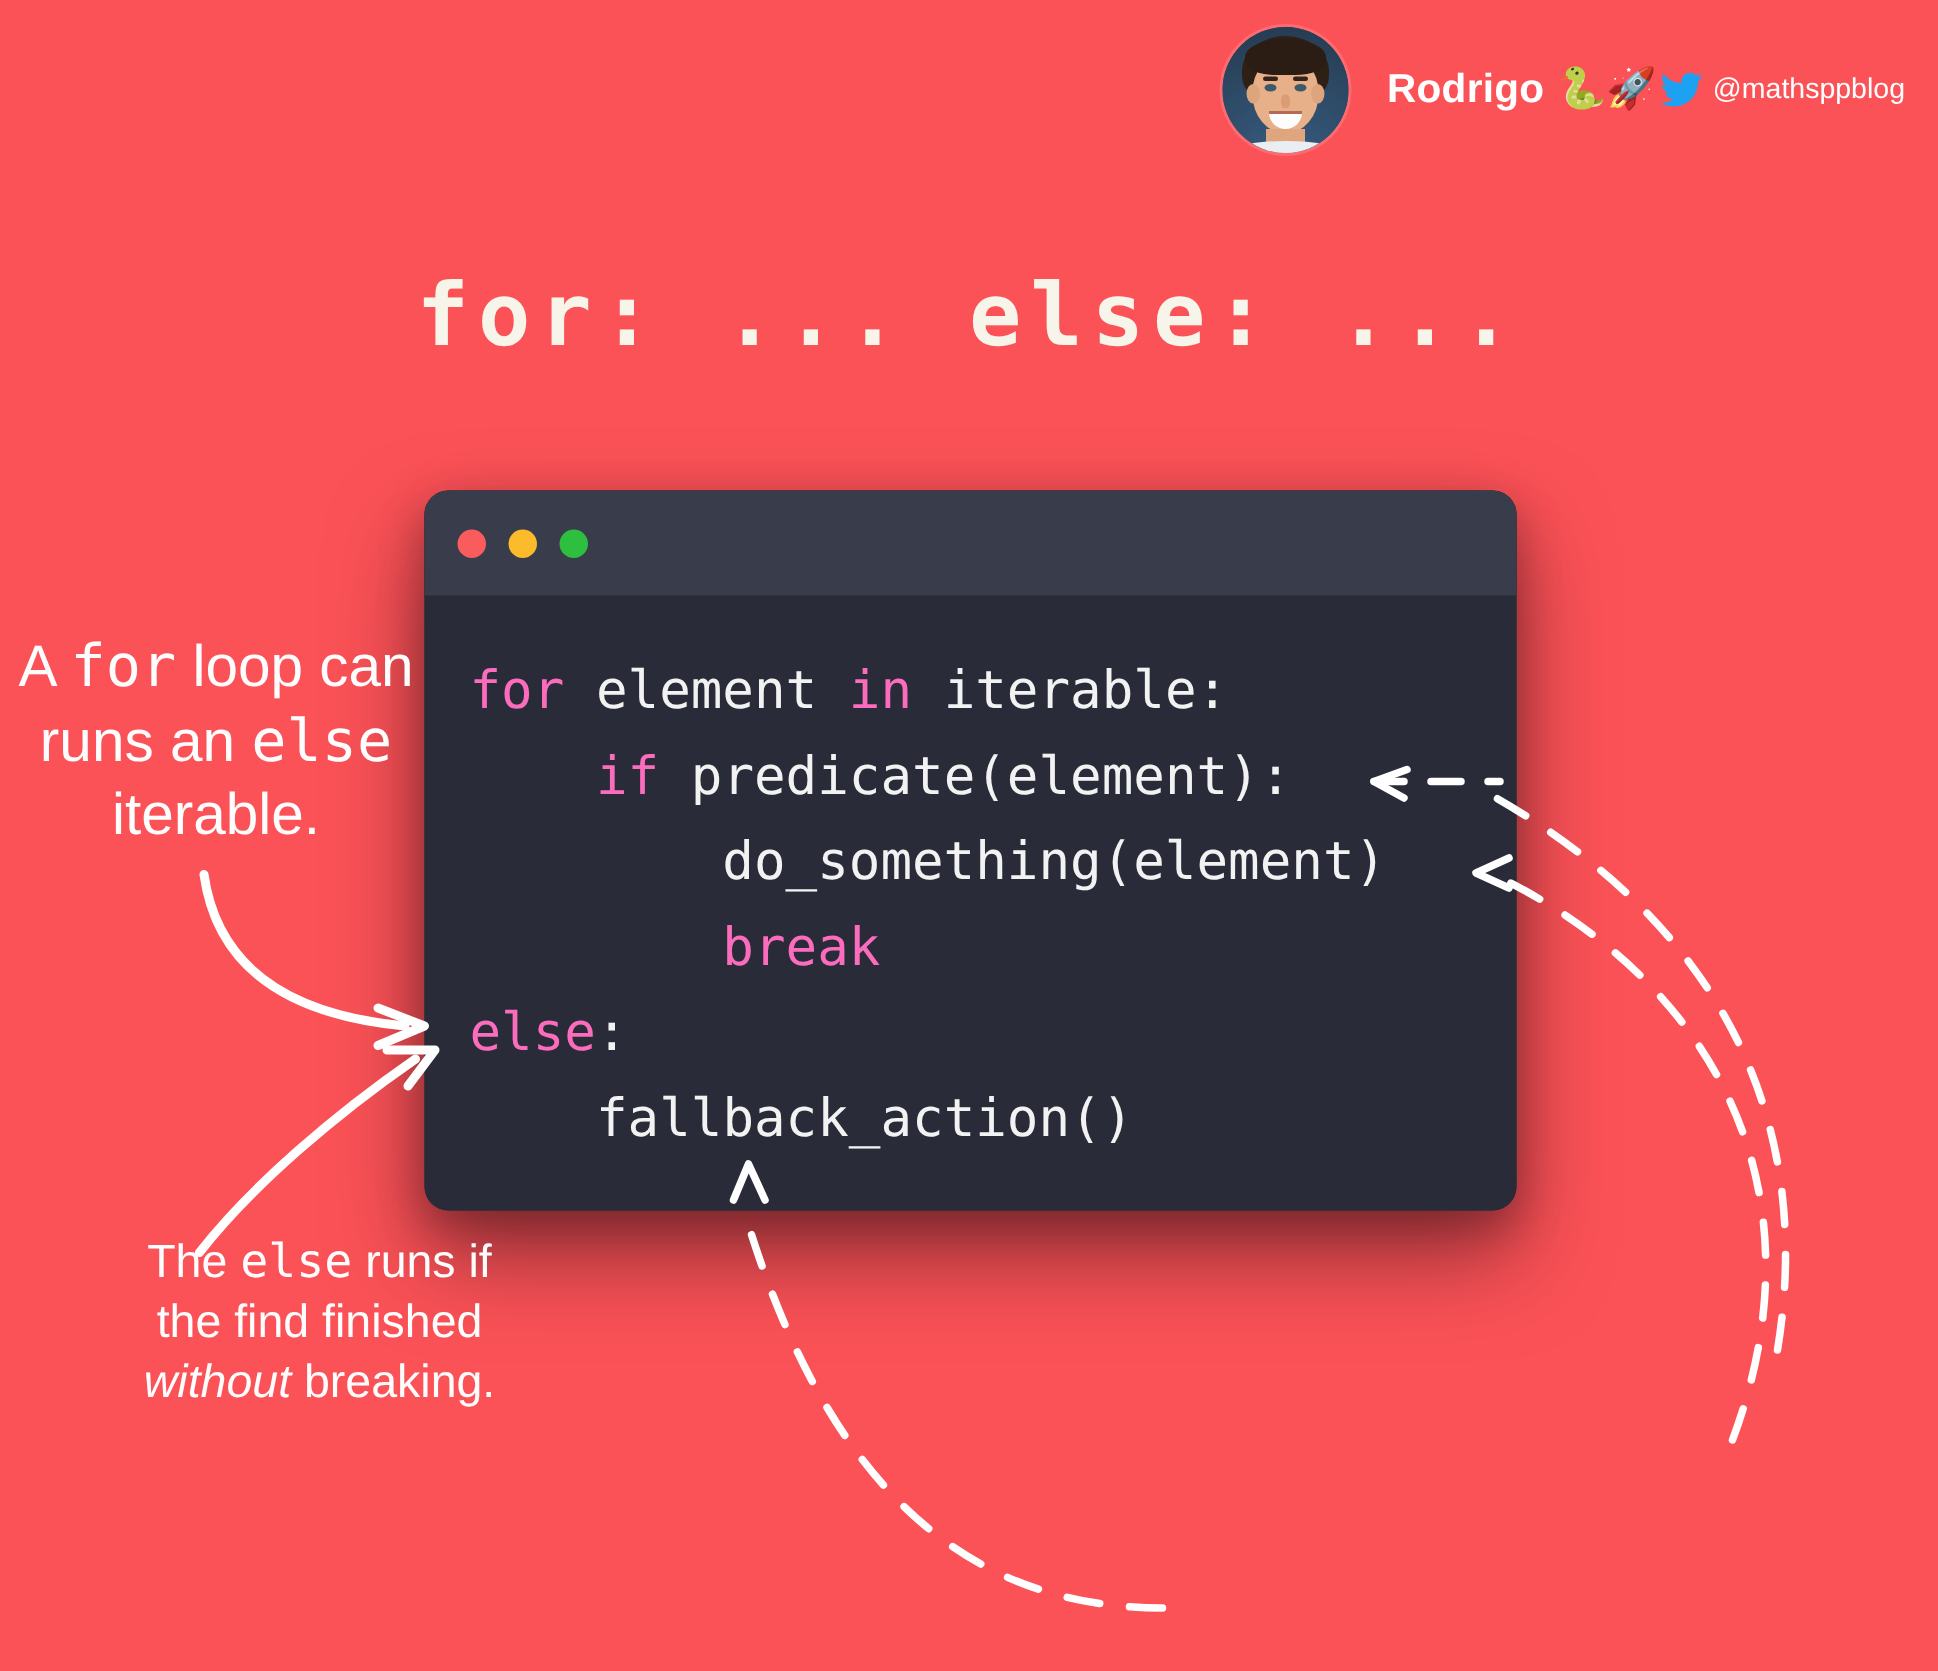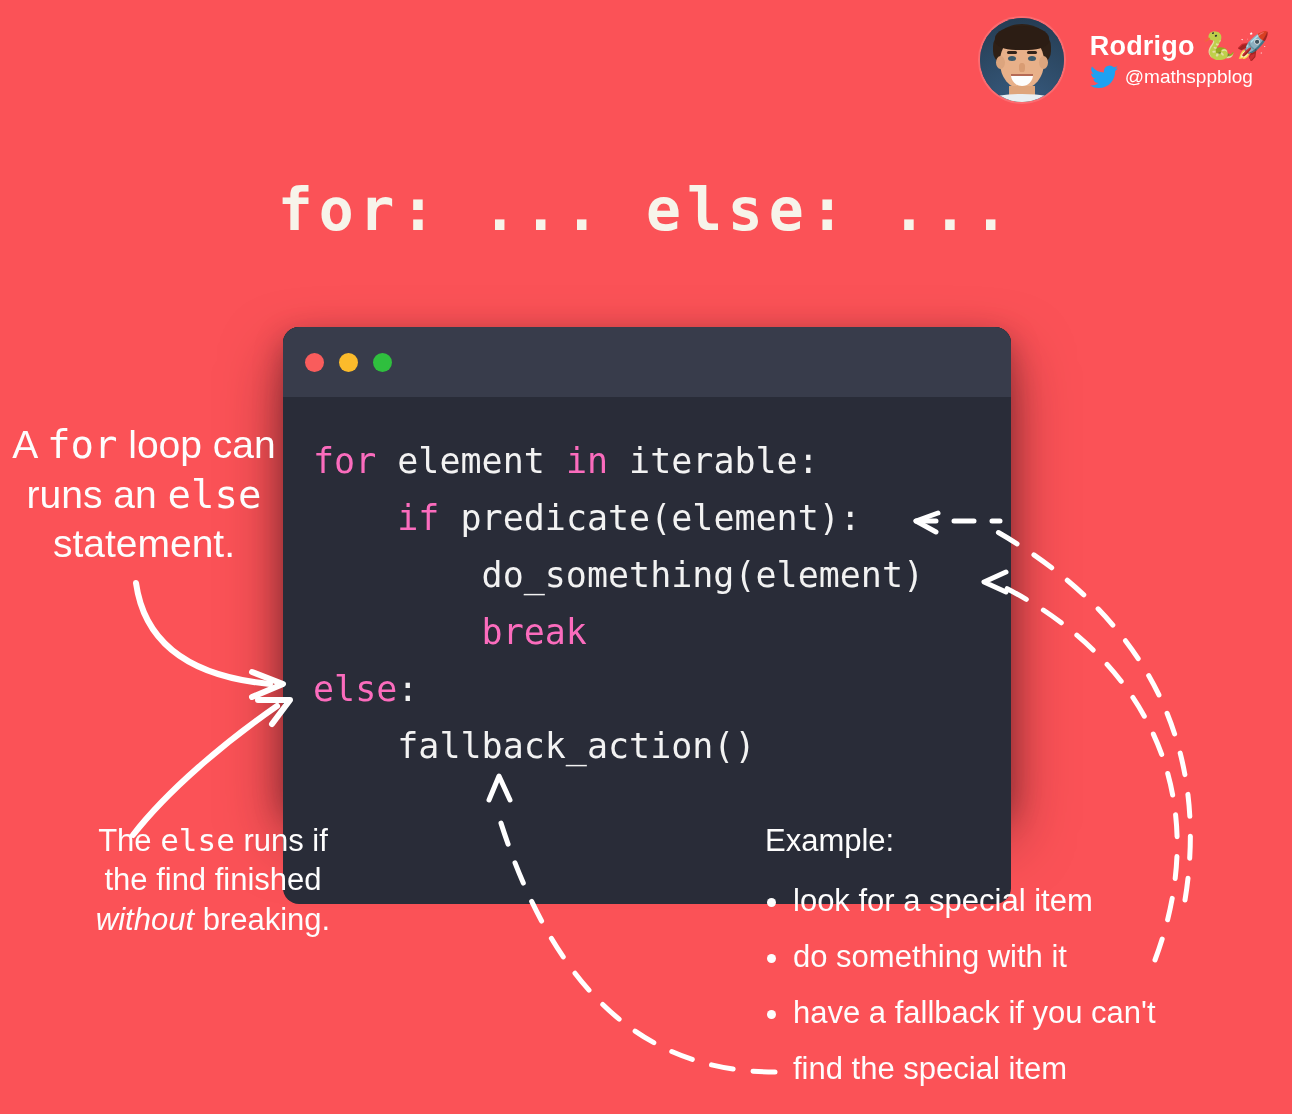--- a/index.html
+++ b/index.html
@@ -29,21 +29,21 @@
   .av-fringe{position:absolute;left:15px;top:8px;width:54px;height:24px;background:#2c1d14;border-radius:50% 50% 38% 38%;}
   .av-eye-l{position:absolute;left:28px;top:38px;width:8px;height:5px;background:#3d5a6b;border-radius:50%;}
   .av-eye-r{position:absolute;left:48px;top:38px;width:8px;height:5px;background:#3d5a6b;border-radius:50%;}
   .av-brow-l{position:absolute;left:27px;top:33px;width:10px;height:3px;background:#33231a;border-radius:2px;}
   .av-brow-r{position:absolute;left:47px;top:33px;width:10px;height:3px;background:#33231a;border-radius:2px;}
   .av-nose{position:absolute;left:39px;top:45px;width:6px;height:9px;background:#d99c73;border-radius:40%;}
   .av-mouth{position:absolute;left:31px;top:56px;width:22px;height:10px;background:#fdfdfd;border-radius:0 0 11px 11px;border-top:2px solid #b56a55;}
   .av-neck{position:absolute;left:29px;top:68px;width:26px;height:18px;background:#dfa57c;}
   .av-shirt{position:absolute;left:6px;top:76px;width:72px;height:14px;background:#e9eef2;border-radius:50% 50% 0 0;}
 
-  .profile-text{display:flex;flex-direction:column;gap:2px;margin-left:12px;}
+  .profile-text{display:flex;flex-direction:row;gap:2px;margin-left:12px;}
   .pname{color:#ffffff;font-size:27px;font-weight:bold;letter-spacing:.2px;line-height:1.15;}
   .phandle{color:#ffffff;font-size:19px;line-height:1.15;display:flex;align-items:center;gap:7px;}
   .bird{flex:0 0 auto;display:block;}
 
   
   .title{
     position:absolute;left:0;right:0;top:176px;text-align:center;
     color:#f7f4ea;
     font-family:"DejaVu Sans Mono","Liberation Mono",monospace;
     font-weight:bold;
@@ -53,21 +53,21 @@
   }
 
   
   .code-shadow{
     position:absolute;left:283px;top:327px;width:728px;height:480px;
     border-radius:16px;
     box-shadow:0 30px 60px rgba(60,20,25,.55), 0 10px 28px rgba(60,20,25,.35);
     background:#292c38;
   }
   .code-panel{
-    position:absolute;left:283px;top:327px;width:728px;height:577px;
+    position:absolute;left:283px;top:327px;width:728px;height:480px;
     border-radius:16px;overflow:hidden;background:#292c38;
   }
   .code-bar{height:70px;background:#383c4b;display:flex;align-items:center;padding-left:22px;gap:15px;}
   .dot{width:19px;height:19px;border-radius:50%;}
   .dot.r{background:#f95c5c;}
   .dot.y{background:#fcbb2b;}
   .dot.g{background:#2fbf3e;}
   .code-body{
     padding:36px 0 0 30px;
     font-family:"DejaVu Sans Mono","Liberation Mono",monospace;
@@ -136,38 +136,29 @@
       <span class="dot r"></span>
       <span class="dot y"></span>
       <span class="dot g"></span>
     </div>
     <div class="code-body" id="code-body"><div><span class="kw">for</span><span> element </span><span class="kw">in</span><span> iterable:</span></div><div><span>    </span><span class="kw">if</span><span> predicate(element):</span></div><div><span>        </span><span>do_something(element)</span></div><div><span>        </span><span class="kw">break</span></div><div><span class="kw">else</span><span>:</span></div><div><span>    </span><span>fallback_action()</span></div></div>
   </div>
 
   <div class="note note-top">
     <span>A </span><span class="mono">for</span><span> loop can</span><br>
     <span>runs an </span><span class="mono">else</span><br>
-    <span>statement.</span>
+    <span>iterable.</span>
   </div>
 
   <div class="note note-bottom">
     <span>The </span><span class="mono">else</span><span> runs if</span><br>
     <span>the find finished</span><br>
     <span class="it">without</span><span> breaking.</span>
   </div>
 
-  <div class="example">
-    <div class="ex-title">Example:</div>
-    <ul class="ex-list" id="example-list">
-        <li class="bulleted">look for a special item</li>
-        <li class="bulleted">do something with it</li>
-        <li class="bulleted">have a fallback if you can't</li>
-      </ul>
-    <div class="ex-cont">find the special item</div>
-  </div>
 
   <svg class="overlay" viewBox="0 0 1292 1114">
 
     <path d="M136,583 C144,640 185,676 270,684" fill="none" stroke="#ffffff" stroke-width="6" stroke-linecap="round"></path>
     <path d="M252,672 L283,684 L252,697" fill="none" stroke="#ffffff" stroke-width="6" stroke-linecap="round" stroke-linejoin="round"></path>
 
     <path d="M133,835 C168,790 225,742 277,706" fill="none" stroke="#ffffff" stroke-width="6" stroke-linecap="round"></path>
     <path d="M258,700 L290,700 L272,724" fill="none" stroke="#ffffff" stroke-width="6" stroke-linecap="round" stroke-linejoin="round"></path>
 
     <path d="M1185,900 C1208,760 1160,620 985,525" fill="none" stroke="#ffffff" stroke-width="5" stroke-linecap="round" stroke-dasharray="22 20"></path>

